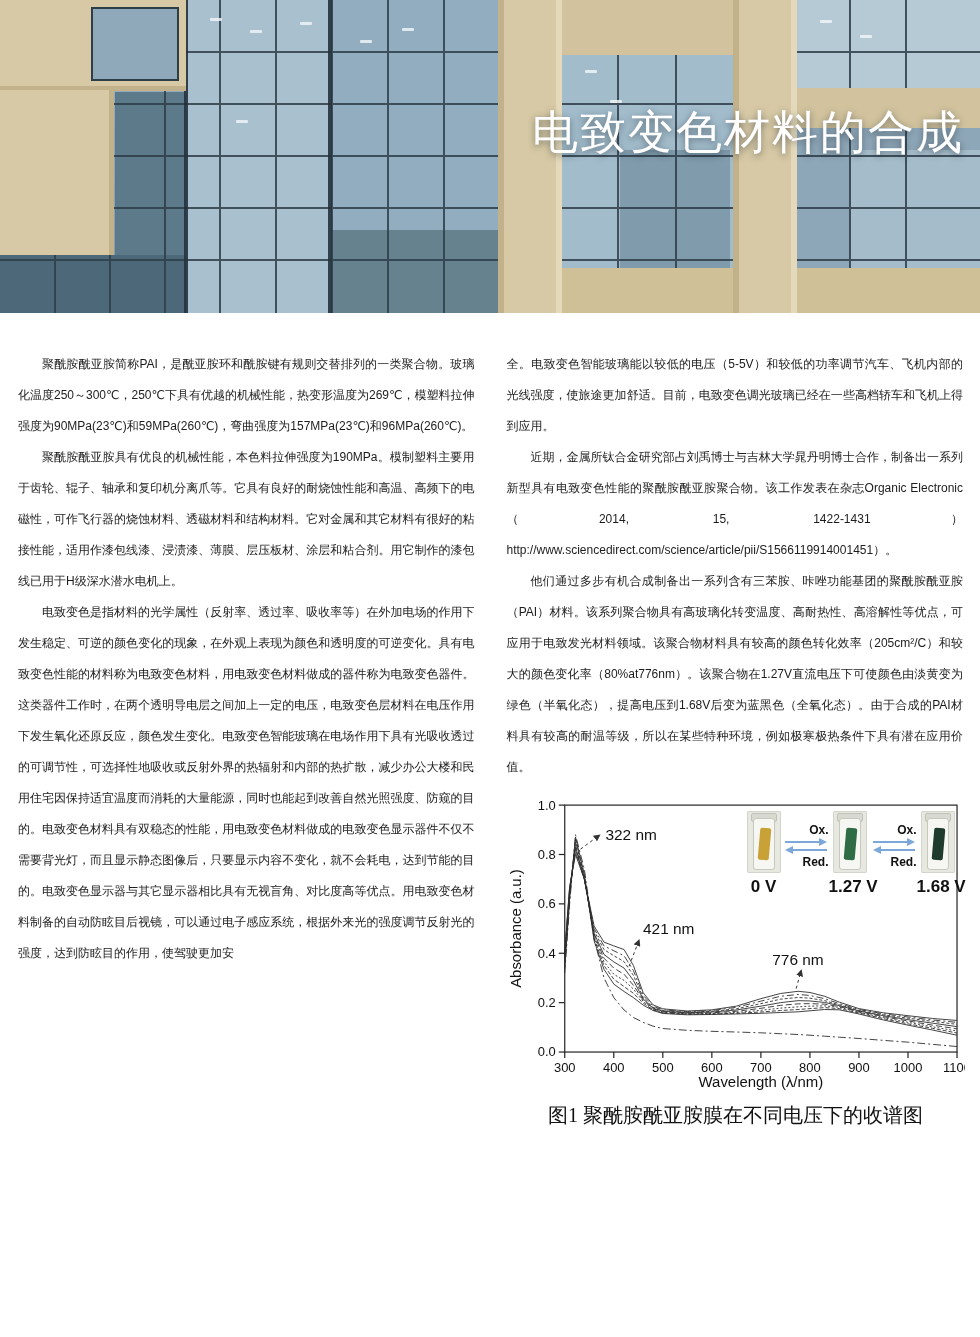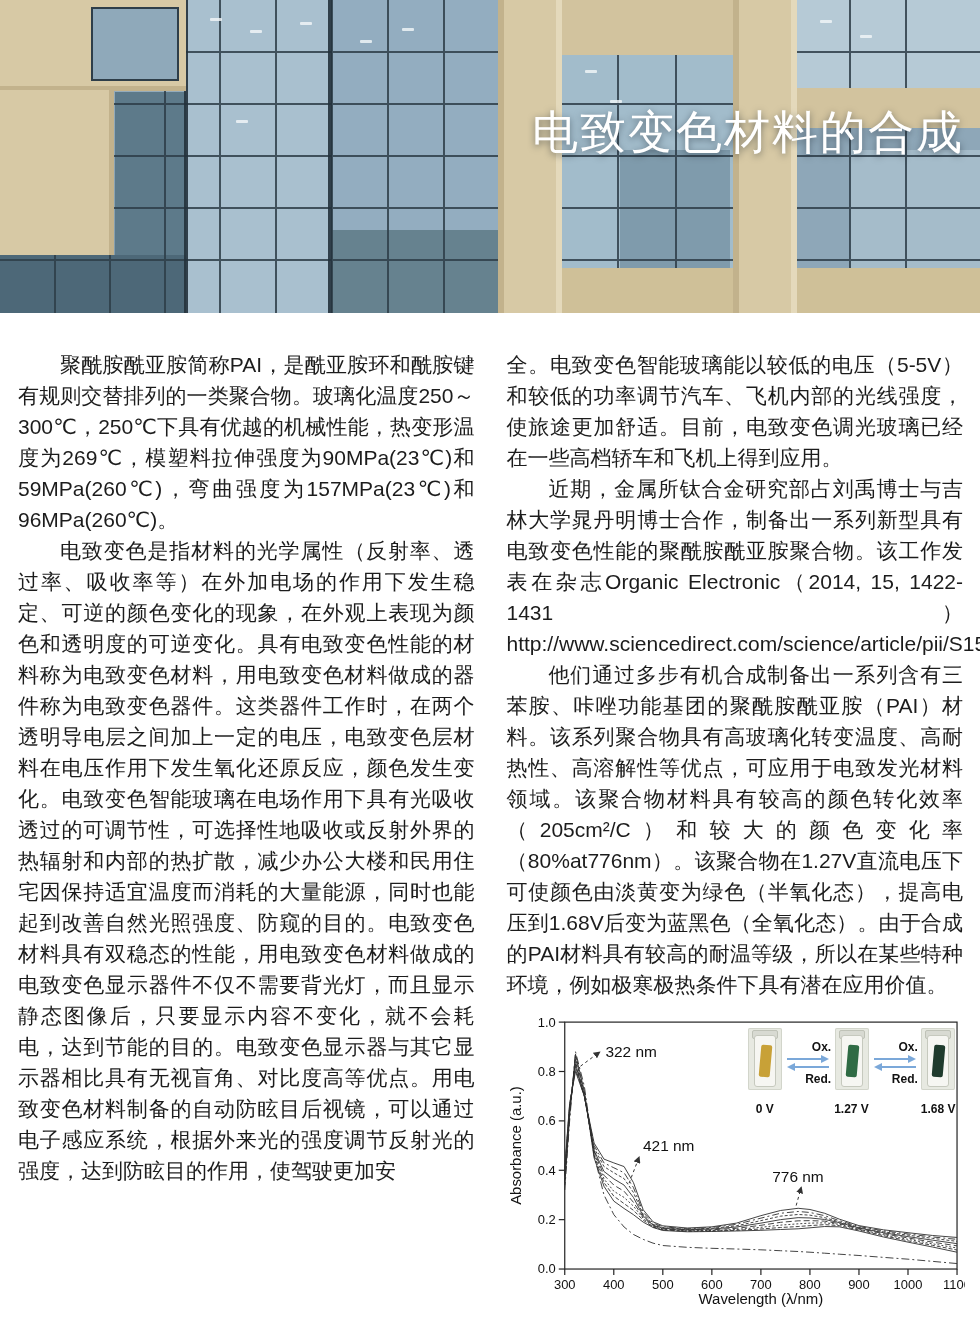--- a/index.html
+++ b/index.html
@@ -11,38 +11,38 @@
   .hero{position:relative;width:980px;height:313px;overflow:hidden;}
   .hero svg{display:block;}
   .hero-title{
     position:absolute;top:102px;right:16px;text-align:right;color:#ffffff;
     font-size:46px;line-height:61px;letter-spacing:2px;font-weight:500;
     text-shadow:0 2px 7px rgba(15,25,35,.5);
   }
   
   .columns{display:flex;gap:32px;padding:36px 17px 0 18px;}
   .col{flex:1;min-width:0;}
-  .col p{margin:0;font-size:21px;line-height:31px;text-align:justify;text-indent:2em;}
+  .col p{margin:0;font-size:12px;line-height:31px;text-align:justify;text-indent:2em;}
   .col p.no-indent{text-indent:0;}
   
   .figure{margin-top:12px;position:relative;width:458px;}
   svg.chart{display:block;width:458px;height:299px;font-family:"Liberation Sans","DejaVu Sans",sans-serif;}
   .caption{margin-top:8px;text-align:center;font-size:20px;color:#111;
     font-family:"Liberation Serif","DejaVu Serif",serif;}
   
   .inset{position:absolute;left:238px;top:16px;width:214px;display:flex;align-items:flex-start;justify-content:space-between;}
   .vial-group{width:42px;text-align:center;}
   .vial-photo{width:34px;height:62px;margin:0 auto;background:#e7e9e1;border-radius:2px;
     position:relative;box-shadow:inset 0 0 0 1px #d2d5cb;}
   .vial-cap{position:absolute;left:4px;top:2px;width:24px;height:7px;background:#d8dad2;
     border:1px solid #bfc2b7;border-radius:2px;}
   .vial-body{position:absolute;left:6px;top:7px;width:20px;height:50px;background:#f6f6f2;
     border:1px solid #c6c9be;border-radius:3px;}
   .vial-film{position:absolute;left:12px;top:17px;width:11px;height:32px;border-radius:2px;transform:rotate(5deg);}
-  .vial-label{font-weight:bold;font-size:12px;margin-top:12px;color:#111;white-space:nowrap;}
+  .vial-label{font-weight:bold;font-size:17px;margin-top:4px;color:#111;white-space:nowrap;}
   .redox{width:46px;text-align:right;font-weight:bold;font-size:12px;color:#111;padding-top:12px;}
   .redox svg{display:block;margin:1px auto;}
 </style>
 </head>
 <body>
 
 <div class="hero">
   <svg width="980" height="313" viewBox="0 0 980 313" preserveAspectRatio="none">
     <defs>
       <linearGradient id="gGlass" x1="0" y1="0" x2="0" y2="1">
@@ -121,20 +121,21 @@
     </g>
   </svg>
   <div class="hero-title">
     <div>电致变色材料的合成</div>
   </div>
 </div>
 
 <div class="columns">
   <div class="col">
       <p>聚酰胺酰亚胺简称PAI，是酰亚胺环和酰胺键有规则交替排列的一类聚合物。玻璃化温度250～300℃，250℃下具有优越的机械性能，热变形温度为269℃，模塑料拉伸强度为90MPa(23℃)和59MPa(260℃)，弯曲强度为157MPa(23℃)和96MPa(260℃)。</p>
+      <p>聚酰胺酰亚胺具有优良的机械性能，本色料拉伸强度为190MPa。模制塑料主要用于齿轮、辊子、轴承和复印机分离爪等。它具有良好的耐烧蚀性能和高温、高频下的电磁性，可作飞行器的烧蚀材料、透磁材料和结构材料。它对金属和其它材料有很好的粘接性能，适用作漆包线漆、浸渍漆、薄膜、层压板材、涂层和粘合剂。用它制作的漆包线已用于H级深水潜水电机上。</p>
       <p>电致变色是指材料的光学属性（反射率、透过率、吸收率等）在外加电场的作用下发生稳定、可逆的颜色变化的现象，在外观上表现为颜色和透明度的可逆变化。具有电致变色性能的材料称为电致变色材料，用电致变色材料做成的器件称为电致变色器件。这类器件工作时，在两个透明导电层之间加上一定的电压，电致变色层材料在电压作用下发生氧化还原反应，颜色发生变化。电致变色智能玻璃在电场作用下具有光吸收透过的可调节性，可选择性地吸收或反射外界的热辐射和内部的热扩散，减少办公大楼和民用住宅因保持适宜温度而消耗的大量能源，同时也能起到改善自然光照强度、防窥的目的。电致变色材料具有双稳态的性能，用电致变色材料做成的电致变色显示器件不仅不需要背光灯，而且显示静态图像后，只要显示内容不变化，就不会耗电，达到节能的目的。电致变色显示器与其它显示器相比具有无视盲角、对比度高等优点。用电致变色材料制备的自动防眩目后视镜，可以通过电子感应系统，根据外来光的强度调节反射光的强度，达到防眩目的作用，使驾驶更加安</p>
     </div>
   <div class="col">
     <div>
         <p class="no-indent">全。电致变色智能玻璃能以较低的电压（5-5V）和较低的功率调节汽车、飞机内部的光线强度，使旅途更加舒适。目前，电致变色调光玻璃已经在一些高档轿车和飞机上得到应用。</p>
         <p>近期，金属所钛合金研究部占刘禹博士与吉林大学晁丹明博士合作，制备出一系列新型具有电致变色性能的聚酰胺酰亚胺聚合物。该工作发表在杂志Organic Electronic（2014, 15, 1422-1431）http://www.sciencedirect.com/science/article/pii/S1566119914001451）。</p>
         <p>他们通过多步有机合成制备出一系列含有三苯胺、咔唑功能基团的聚酰胺酰亚胺（PAI）材料。该系列聚合物具有高玻璃化转变温度、高耐热性、高溶解性等优点，可应用于电致发光材料领域。该聚合物材料具有较高的颜色转化效率（205cm²/C）和较大的颜色变化率（80%at776nm）。该聚合物在1.27V直流电压下可使颜色由淡黄变为绿色（半氧化态），提高电压到1.68V后变为蓝黑色（全氧化态）。由于合成的PAI材料具有较高的耐温等级，所以在某些特种环境，例如极寒极热条件下具有潜在应用价值。</p>
       </div>
     <div class="figure">
       <svg class="chart" viewBox="0 0 460 300">
@@ -231,15 +232,16 @@
           </div>
           <div class="vial-group">
             <div class="vial-photo">
               <div class="vial-cap"></div>
               <div class="vial-body"></div>
               <div class="vial-film" style="background: rgb(31, 59, 45);"></div>
             </div>
             <div class="vial-label">1.68 V</div>
           </div>
         </div>
+      <div class="caption">图1 聚酰胺酰亚胺膜在不同电压下的收谱图</div>
     </div>
   </div>
 </div>
 
 </body></html>

